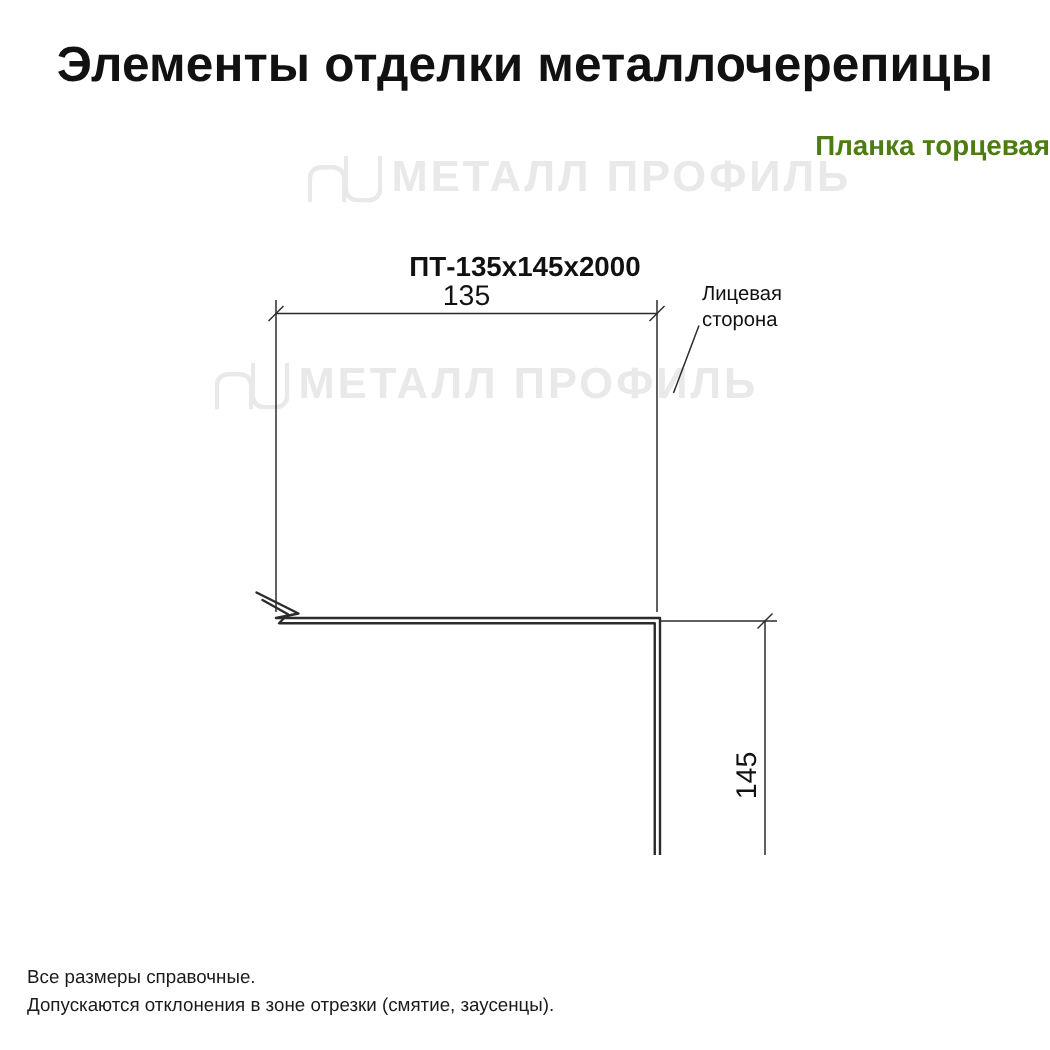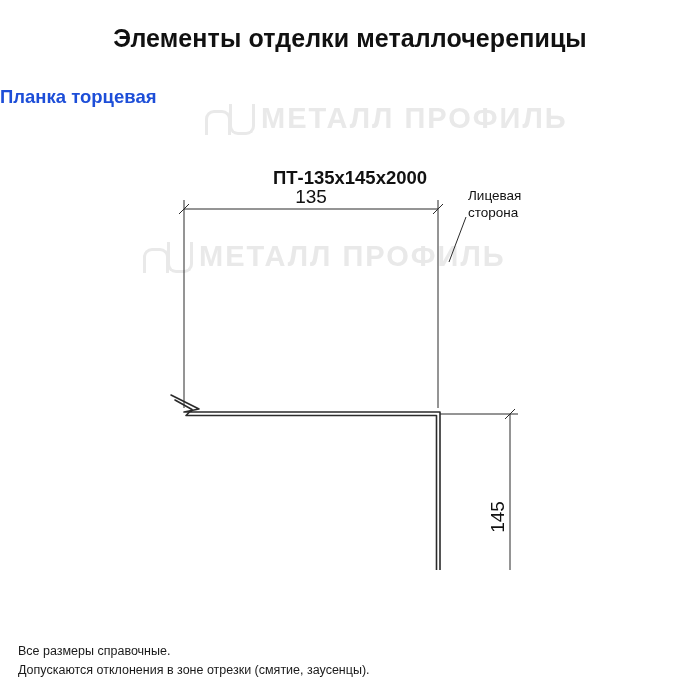--- a/index.html
+++ b/index.html
@@ -22,34 +22,34 @@
     inset: 0;
   }
 
   
   .title-main {
     position: absolute;
     top: 24px;
     left: 0;
     width: 700px;
     text-align: center;
-    font-size: 25px;
+    font-size: 33px;
     font-weight: bold;
     letter-spacing: 0.1px;
     color: #111;
   }
   .title-sub {
     position: absolute;
     top: 86px;
     left: 0;
     width: 700px;
-    text-align: left;
+    text-align: right;
     font-size: 18.5px;
     font-weight: bold;
-    color: #1d4ed8;
+    color: #4d7c0f;
   }
   .title-code {
     position: absolute;
     top: 123px;
     left: 0;
     width: 700px;
     text-align: center;
     font-size: 18.5px;
     font-weight: bold;
     color: #111;

